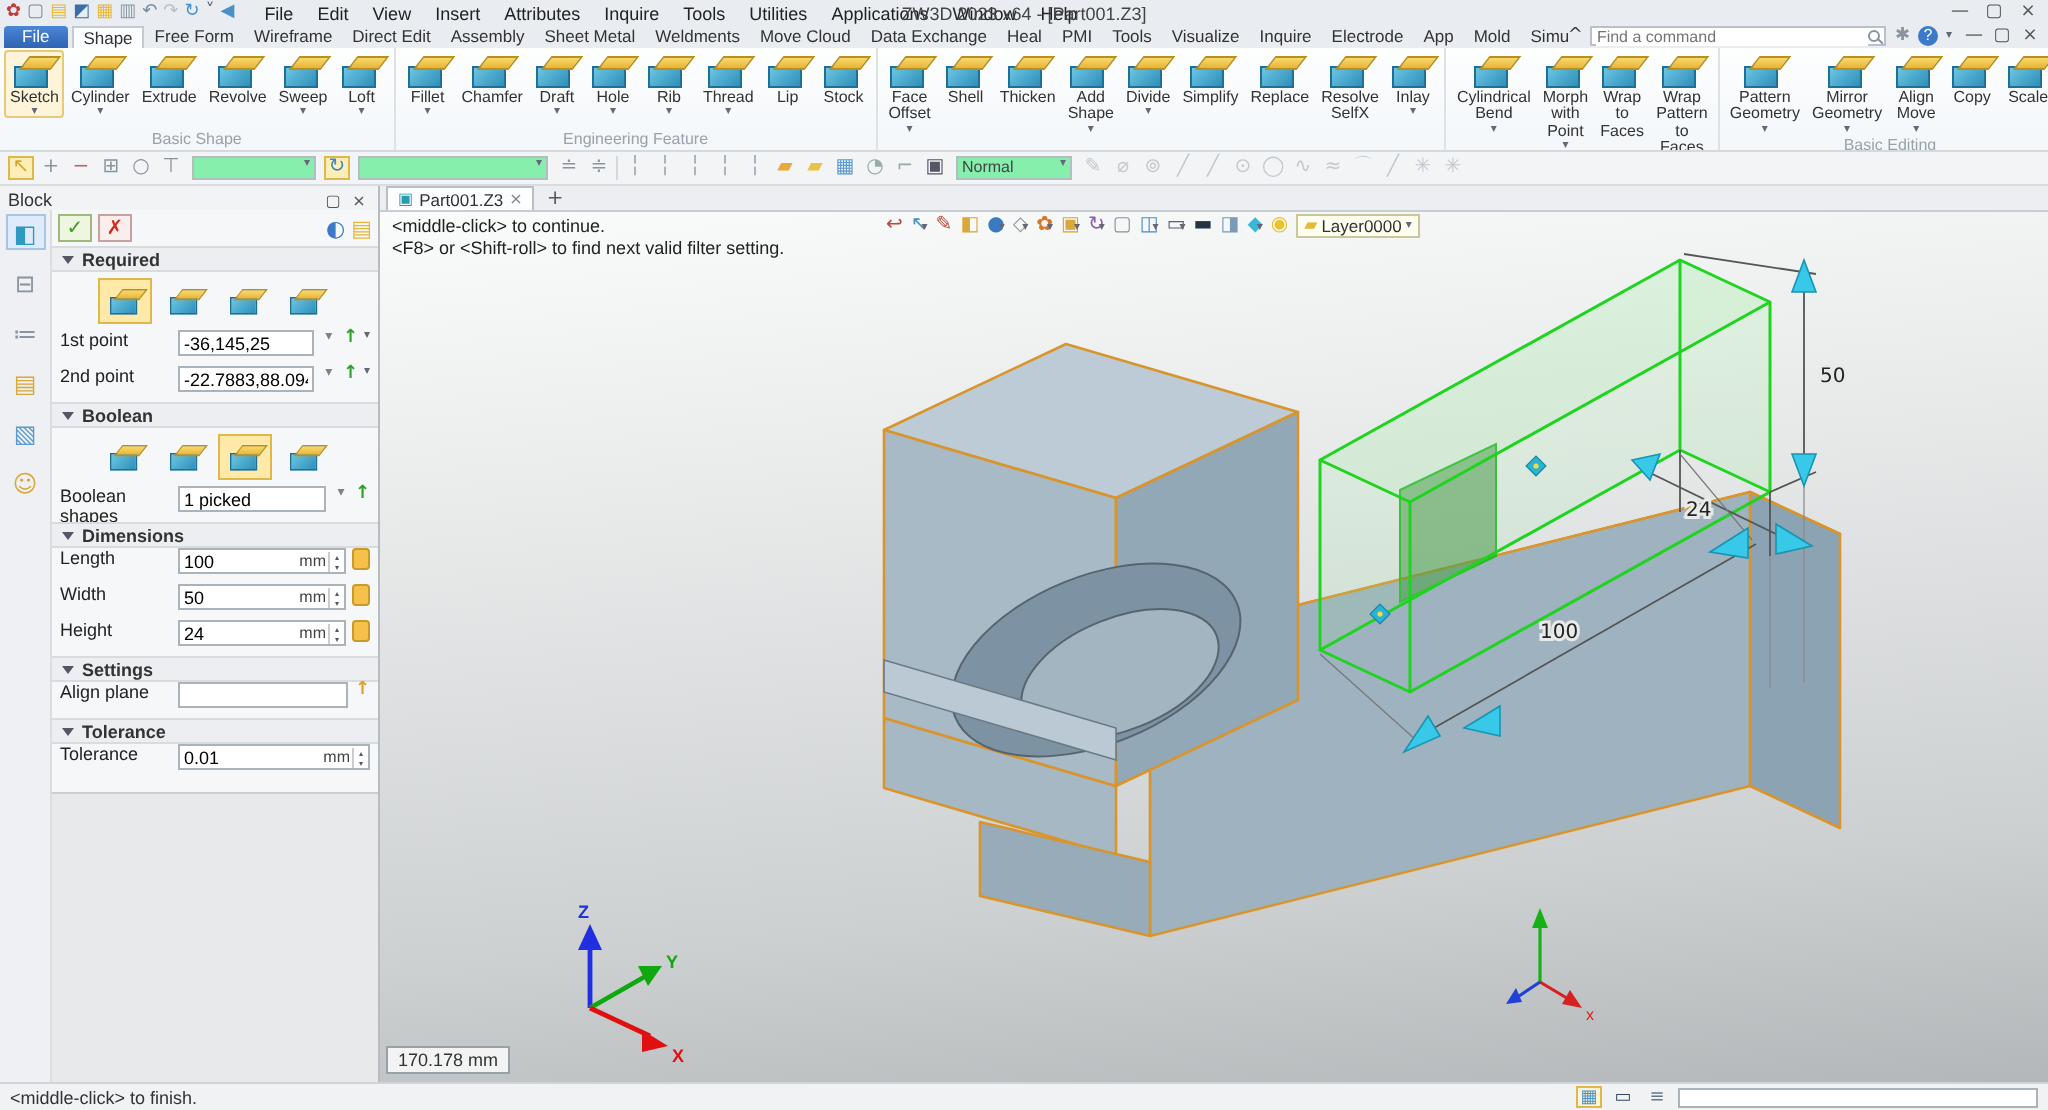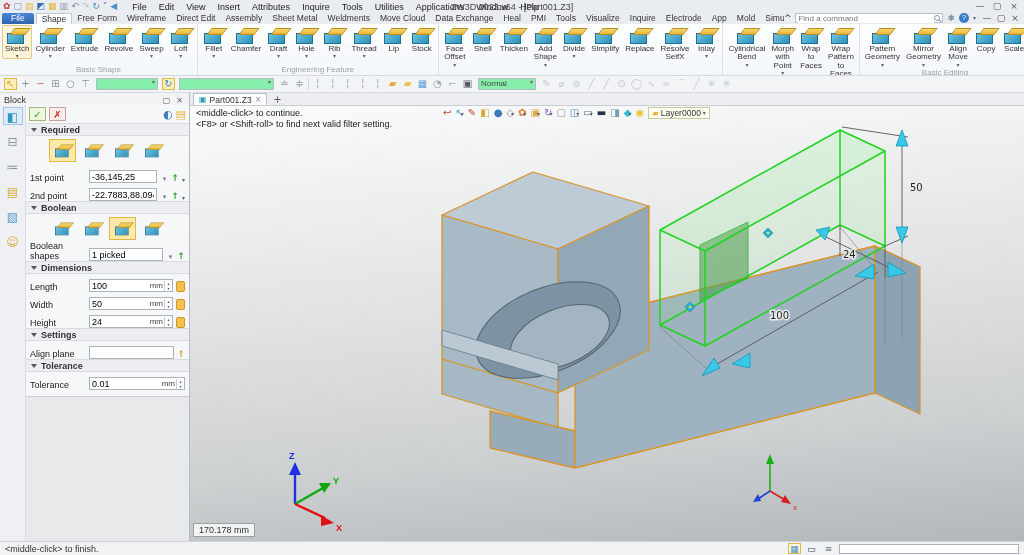--- a/index.html
+++ b/index.html
@@ -69,21 +69,21 @@
   .dlgbar{height:18px;display:flex;align-items:center;gap:3px;padding:0 3px}
   .okbtn,.xbtn{width:17px;height:14px;border:1px solid #9fb97a;background:#eef6e0;text-align:center;line-height:13px;font-size:10px;font-weight:bold}
   .okbtn{color:#3f9c28}
   .xbtn{color:#d42a1e;border-color:#c9a0a0;background:#faeeec}
   .dlgr{margin-left:auto;display:flex;gap:3px}
   .sect{height:13px;background:#eceef1;border-top:1px solid #d8dcdf;border-bottom:1px solid #d8dcdf;display:flex;align-items:center;padding:0 5px;font-weight:bold;color:#333;gap:4px}
   .tri{width:0;height:0;border-left:3px solid transparent;border-right:3px solid transparent;border-top:4px solid #556}
   .opts{display:flex;justify-content:center;gap:3px;padding:3px 0}
   .optbtn{width:27px;height:23px;border:1px solid transparent;display:flex;align-items:center;justify-content:center}
   .optbtn.active{background:#ffe9a8;border-color:#e0b84a}
-  .prow{display:flex;align-items:flex-end;height:18px;padding:0 4px;gap:3px}
+  .prow{display:flex;align-items:flex-start;height:18px;padding:0 4px;gap:3px}
   .prow .plab{width:56px;flex:none;color:#222}
   .pin{flex:1;height:13px;border:1px solid #aab2ba;font-size:9px;padding:0 2px;font-family:inherit;background:#fff;min-width:0;outline:none}
   .numbox{flex:1;display:flex;align-items:center;border:1px solid #aab2ba;background:#fff;height:13px;min-width:0}
   .numbox input{border:none;flex:1;font-size:9px;padding:0 2px;font-family:inherit;min-width:0;outline:none}
   .unit{font-size:8px;color:#444;padding-right:1px}
   .spin{width:8px;border-left:1px solid #c8cdd2;display:flex;flex-direction:column;align-items:center;font-size:4px;color:#556;line-height:5px}
   .spin::before{content:"▴"}.spin::after{content:"▾"}
   .chev{color:#7a848e;font-size:7px;width:8px;text-align:center}
   .garrow{color:#2ca22c;font-size:9px;font-weight:bold}
   .gdd{font-size:6px;color:#667}

